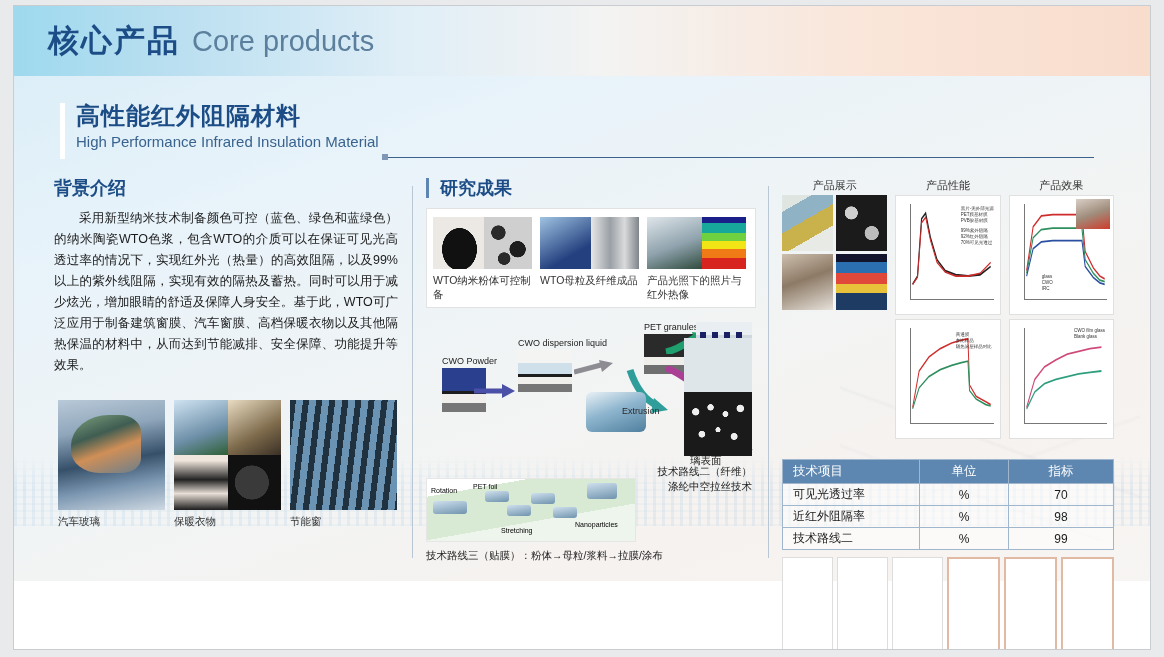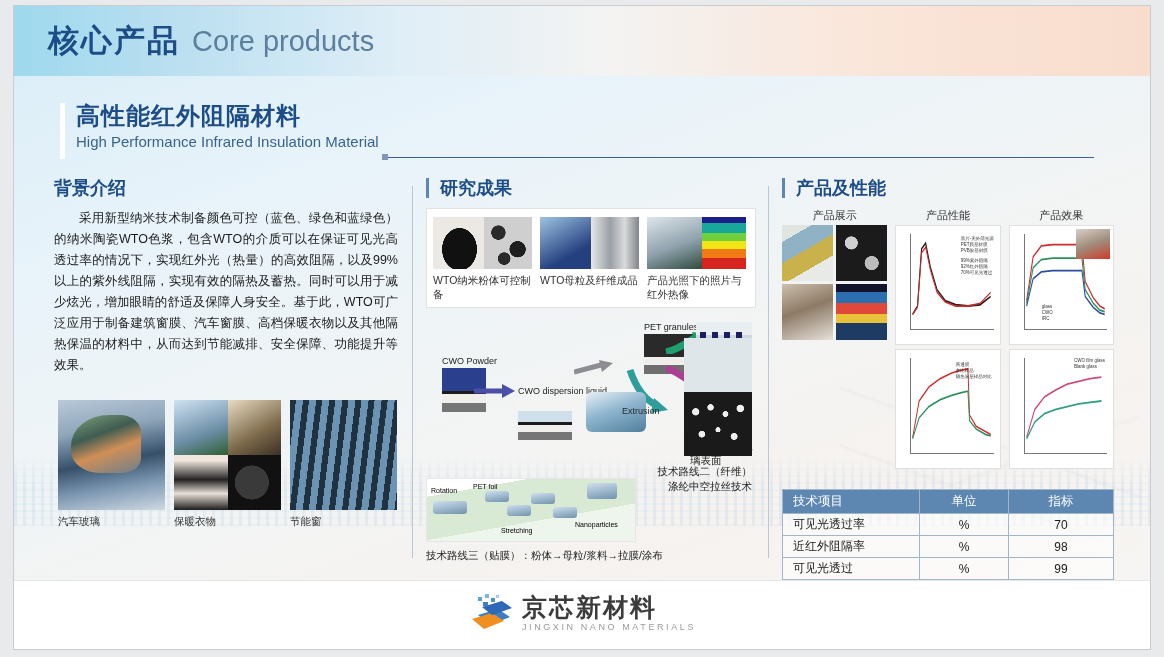--- a/index.html
+++ b/index.html
@@ -256,21 +256,21 @@
           <div class="node" style="left:16px;top:36px;width:44px;">
             <div class="nlab" style="margin-bottom:2px;text-align:left;">CWO Powder</div>
             <div class="ph ph-scale blue" style="height:44px;"></div>
           </div>
 
           <svg class="arrow" style="left:48px;top:62px;" width="42" height="16">
             <path d="M0 9 L30 9" stroke="#4a4fa8" stroke-width="5"></path>
                 <path d="M28 2 L41 9 L28 16 Z" fill="#4a4fa8"></path>
           </svg>
 
-          <div class="node" style="left:92px;top:18px;width:54px;margin-top:48px;">
+          <div class="node" style="left:92px;top:18px;width:54px;">
             <div class="nlab" style="margin-bottom:2px;">CWO dispersion liquid</div>
             <div class="ph ph-scale cup" style="height:42px;"></div>
           </div>
 
           <svg class="arrow" style="left:148px;top:40px;" width="40" height="16">
             <path d="M0 12 L27 5" stroke="#8c8c92" stroke-width="5"></path>
                 <path d="M25 0 L39 3 L28 12 Z" fill="#8c8c92"></path>
           </svg>
 
           <div class="node" style="left:186px;top:2px;width:50px;padding-left:32px;">
@@ -319,21 +319,20 @@
         <div class="note" style="position:absolute;left:0;top:370px;">技术路线三（贴膜）：粉体→母粒/浆料→拉膜/涂布</div>
 
         <div class="fiber" style="left:258px;top:160px;width:68px;height:118px;position:absolute;"></div>
         <div class="note" style="position:absolute;left:168px;top:286px;text-align:right;width:158px;">
           <span>技术路线二（纤维）</span><br>
           <span>涤纶中空拉丝技术</span>
         </div>
       </div>
 
       <div class="col c3">
-        <div class="colh">产品及性能</div>
 
         <div class="rsub">
           <div>产品展示</div>
           <div>产品性能</div>
           <div>产品效果</div>
         </div>
 
         <div class="rgrid">
           <div class="gcol">
             <div class="pg">
@@ -417,55 +416,35 @@
               <td class="first">可见光透过率</td>
               <td>%</td>
               <td>70</td>
             </tr>
             <tr>
               <td class="first">近红外阻隔率</td>
               <td>%</td>
               <td>98</td>
             </tr>
             <tr>
-              <td class="first">可见光透过</td>
+              <td class="first">技术路线二</td>
               <td>%</td>
               <td>99</td>
             </tr>
           </tbody>
         </table>
 
         <div class="certs">
           <div class="ph cert-doc"></div>
           <div class="ph cert-doc"></div>
           <div class="ph cert-doc"></div>
           <div class="ph cert-pat"></div>
           <div class="ph cert-pat"></div>
           <div class="ph cert-pat"></div>
         </div>
       </div>
 
     </div>
   </div>
 
-  <div class="footer">
-    <div class="logo">
-      <div class="mark">
-        <svg width="44" height="40" viewBox="0 0 44 40">
-          <polygon points="10,22 30,16 42,24 22,32" fill="#3e7fc1"></polygon>
-          <polygon points="4,26 24,20 36,28 16,36" fill="#ef8f22"></polygon>
-          <polygon points="14,14 34,8 44,15 24,22" fill="#2f68b5"></polygon>
-          <rect x="10" y="4" width="4" height="4" fill="#5aa0da"></rect>
-          <rect x="17" y="1" width="4" height="4" fill="#7cb8e6"></rect>
-          <rect x="23" y="5" width="4" height="4" fill="#4b90cd"></rect>
-          <rect x="15" y="9" width="5" height="4" fill="#3d7fc2"></rect>
-          <rect x="28" y="2" width="3" height="3" fill="#9fcdf0"></rect>
-        </svg>
-      </div>
-      <div class="txt">
-        <div class="cn">京芯新材料</div>
-        <div class="en">JINGXIN NANO MATERIALS</div>
-      </div>
-    </div>
-  </div>
 
  </div>
 </div>
 
 </body></html>

